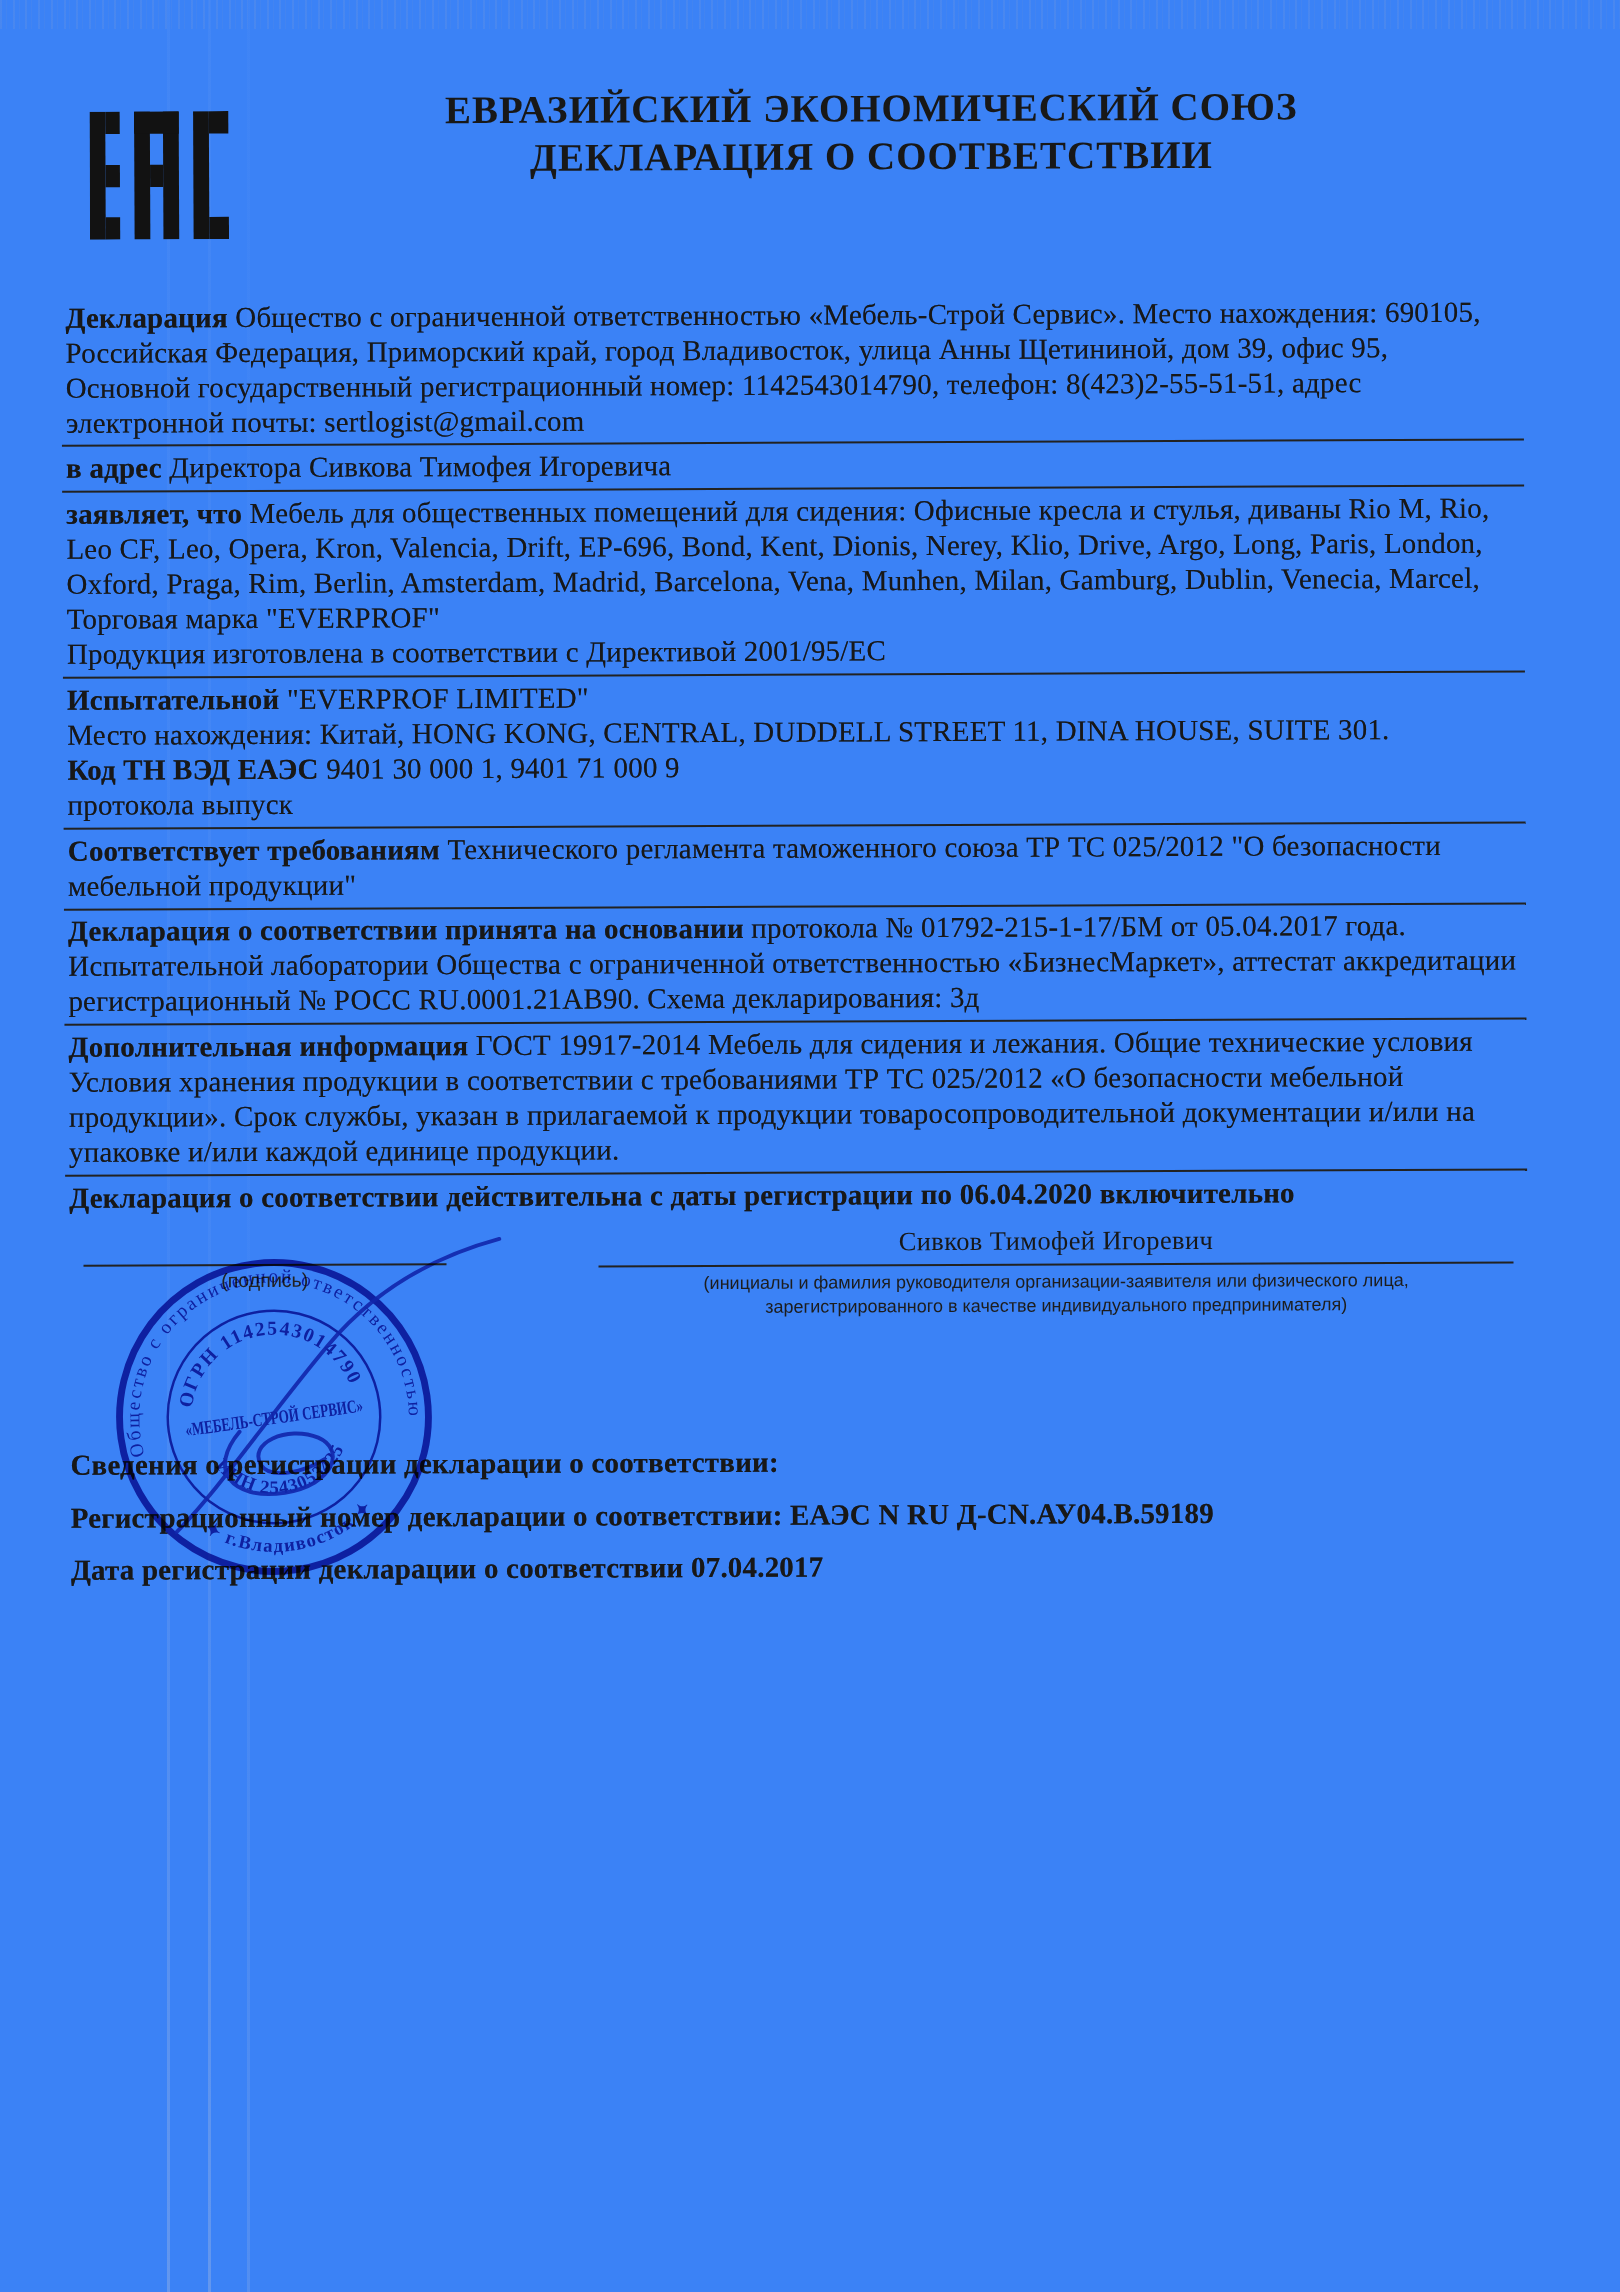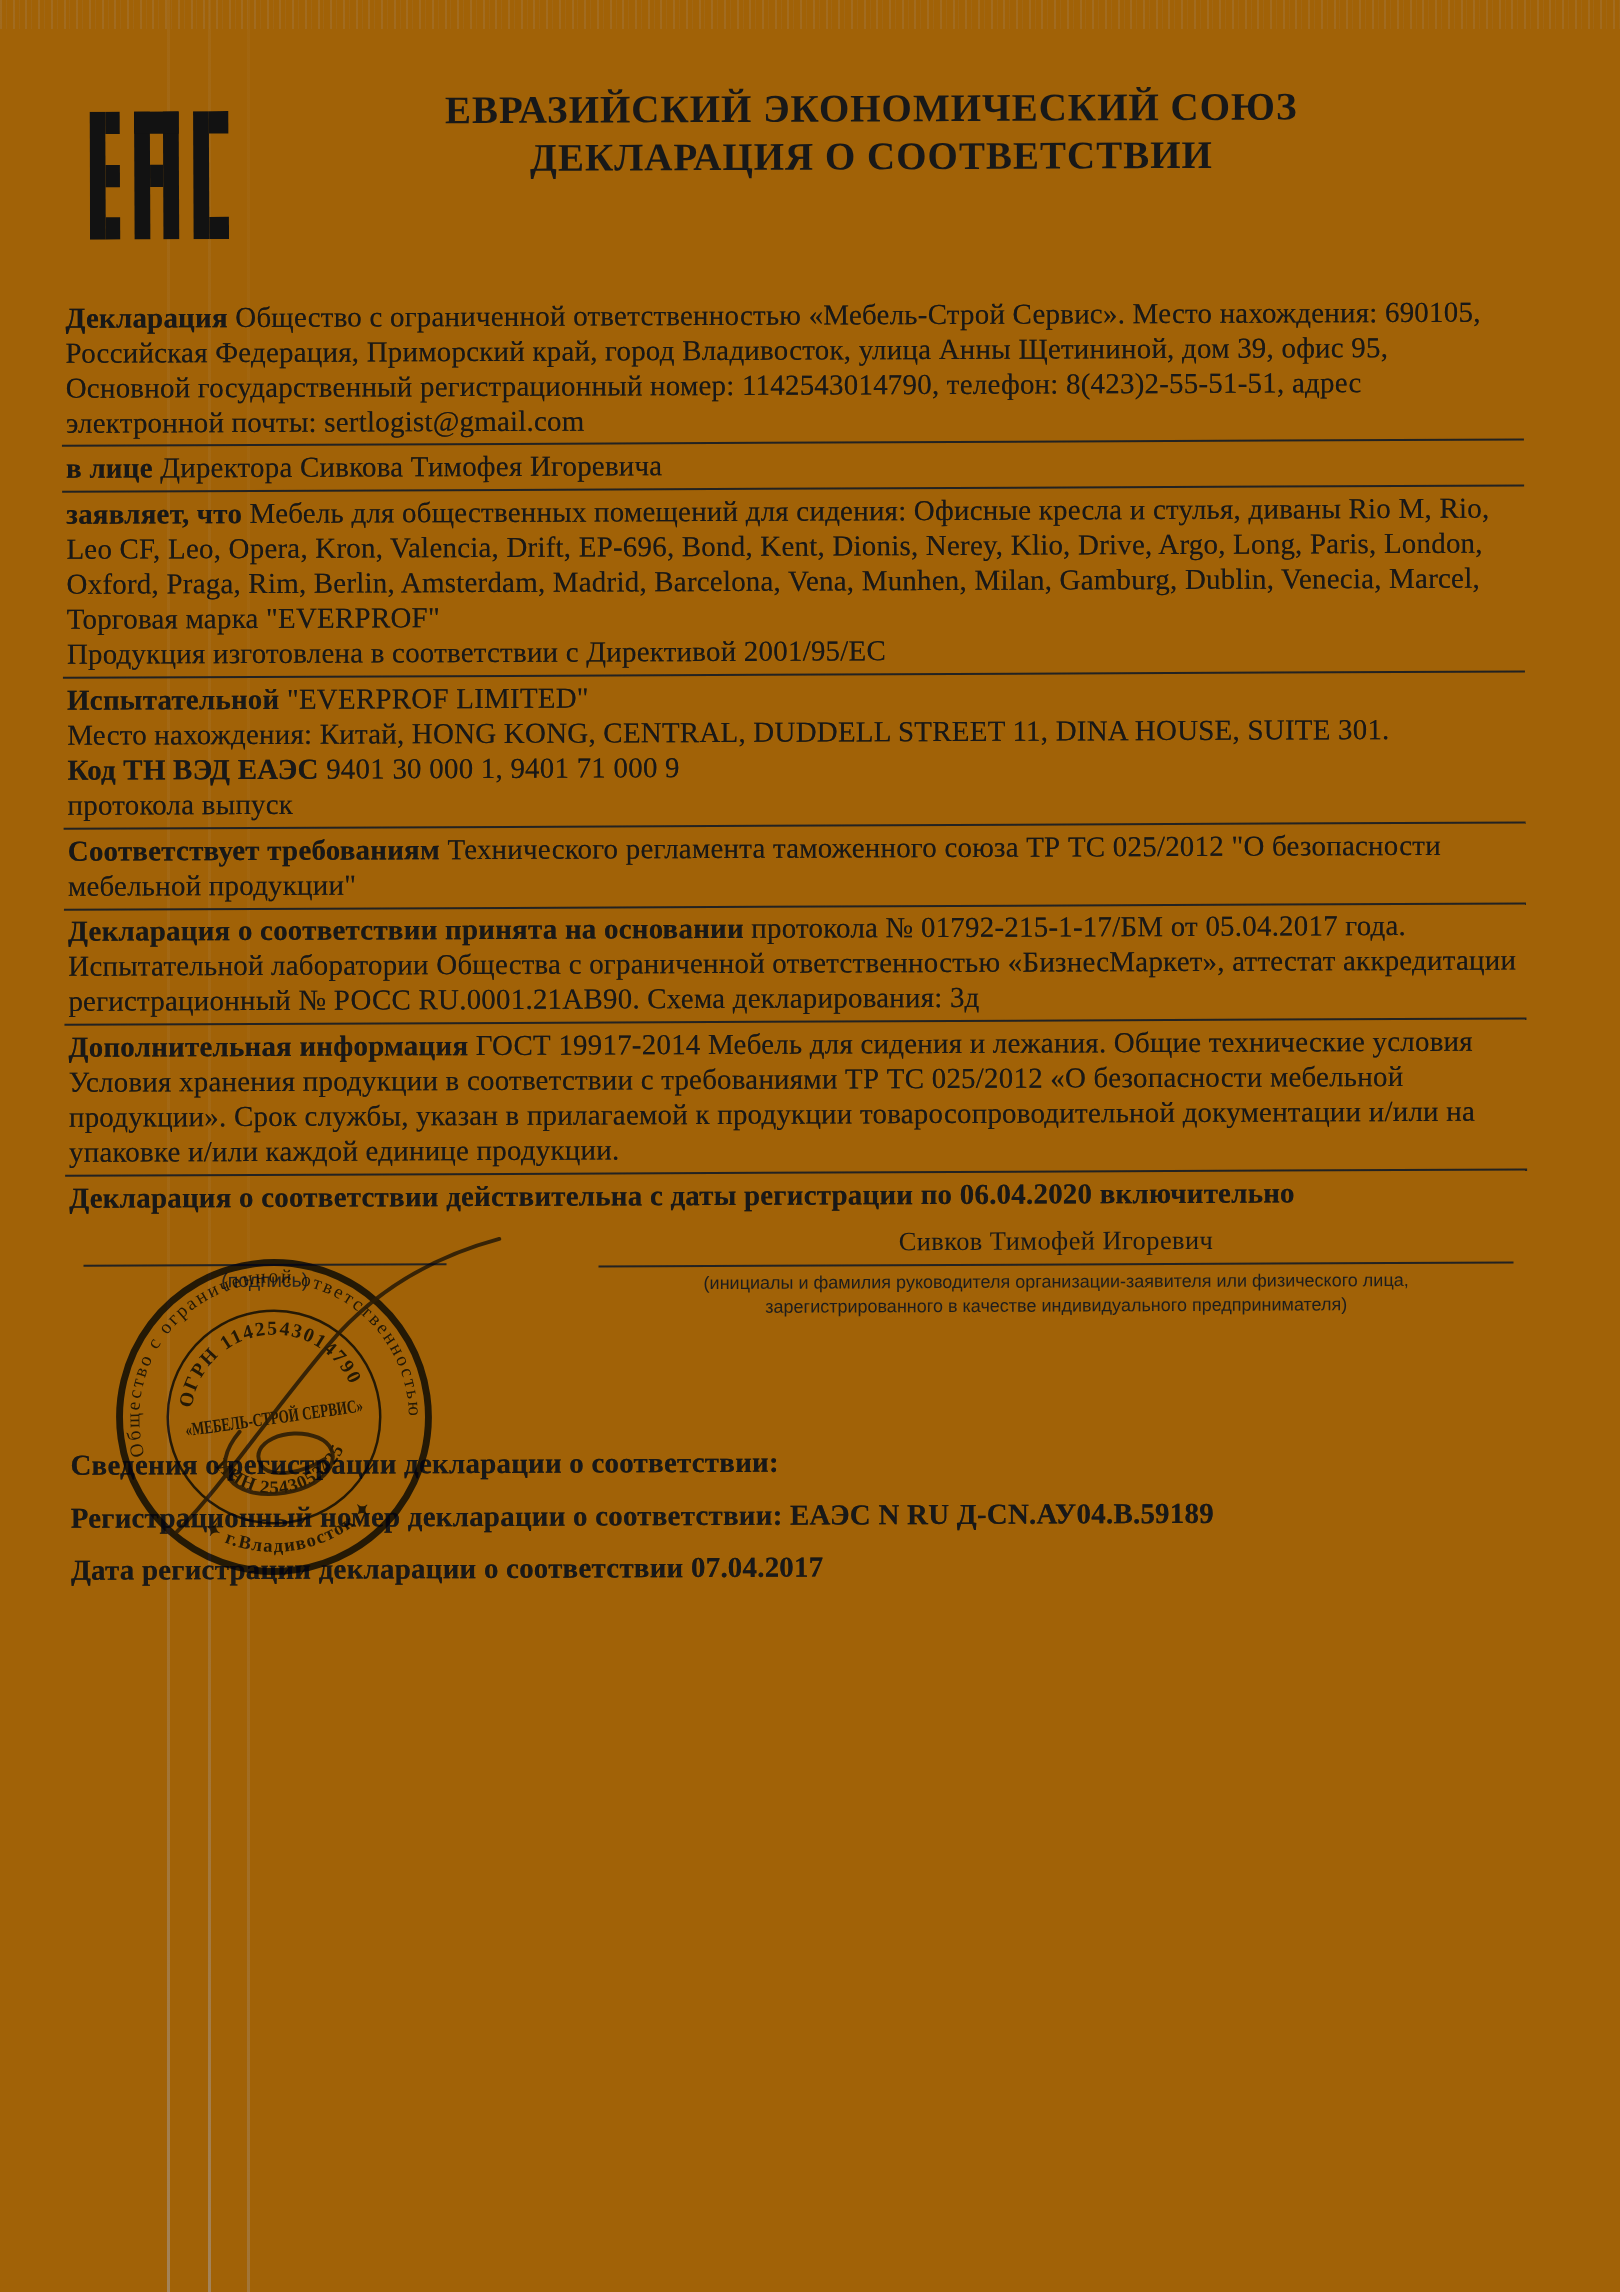--- a/index.html
+++ b/index.html
@@ -1,16 +1,16 @@
 <!DOCTYPE html>
 <html lang="ru"><head>
 <meta charset="utf-8">
 <style>
   html,body{margin:0;padding:0;background:#ffffff;}
-  .page{position:relative;width:1620px;height:2293px;background:#a16207;overflow:hidden;
+  .page{position:relative;width:1620px;height:2293px;background:#3b82f6;overflow:hidden;
         font-family:"Liberation Serif","DejaVu Serif",serif;color:#181818;}
   
   .scan-noise{position:absolute;top:0;left:0;right:0;height:29px;
     background:repeating-linear-gradient(90deg, rgba(168,172,196,.20) 0 2px, rgba(255,255,255,0) 2px 5.9px,
                rgba(150,155,180,.12) 5.9px 6.9px, rgba(255,255,255,0) 6.9px 12.7px);
     opacity:.65;}
   .streak{position:absolute;top:0;bottom:0;width:2.9px;
     background:linear-gradient(rgba(185,200,235,.06) 55%, rgba(165,185,225,.38));}
   .content{position:absolute;left:0;top:0;right:0;padding:84px 106px 0 64px;
     transform:rotate(-0.25deg);transform-origin:30% 0;}
@@ -69,21 +69,21 @@
       </div>
       <div class="titles">
         <div class="title-line">ЕВРАЗИЙСКИЙ ЭКОНОМИЧЕСКИЙ СОЮЗ</div>
         <div class="title-line">ДЕКЛАРАЦИЯ О СООТВЕТСТВИИ</div>
       </div>
     </div>
 
     <div class="doc-body">
         <p class="par"><span class="b">Декларация </span><span>Общество с ограниченной ответственностью «Мебель-Строй Сервис». Место нахождения: 690105, Российская Федерация, Приморский край, город Владивосток, улица Анны Щетининой, дом 39, офис 95, Основной государственный регистрационный номер: 1142543014790, телефон: 8(423)2-55-51-51, адрес электронной почты: sertlogist@gmail.com</span></p>
         <div class="rule"></div>
-        <p class="par"><span class="b">в лице </span><span>Директора Сивкова Тимофея Игоревича</span></p>
+        <p class="par"><span class="b">в адрес </span><span>Директора Сивкова Тимофея Игоревича</span></p>
         <div class="rule"></div>
         <p class="par"><span class="b">заявляет, что </span><span>Мебель для общественных помещений для сидения: Офисные кресла и стулья, диваны Rio M, Rio, Leo CF, Leo, Opera, Kron, Valencia, Drift, EP-696, Bond, Kent, Dionis, Nerey, Klio, Drive, Argo, Long, Paris, London, Oxford, Praga, Rim, Berlin, Amsterdam, Madrid, Barcelona, Vena, Munhen, Milan, Gamburg, Dublin, Venecia, Marcel, Торговая марка "EVERPROF"</span></p>
         <p class="par"><span>Продукция изготовлена в соответствии с Директивой 2001/95/ЕС</span></p>
         <div class="rule"></div>
         <p class="par"><span class="b">Испытательной </span><span>"EVERPROF LIMITED"</span></p>
         <p class="par"><span>Место нахождения: Китай, HONG KONG, CENTRAL, DUDDELL STREET 11, DINA HOUSE, SUITE 301.</span></p>
         <p class="par"><span class="b">Код ТН ВЭД ЕАЭС </span><span>9401 30 000 1, 9401 71 000 9</span></p>
         <p class="par"><span>протокола выпуск</span></p>
         <div class="rule"></div>
         <p class="par"><span class="b">Соответствует требованиям </span><span>Технического регламента таможенного союза ТР ТС 025/2012 "О безопасности мебельной продукции"</span></p>

